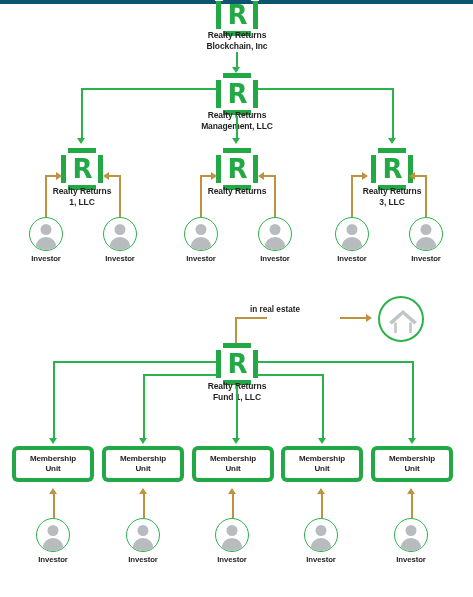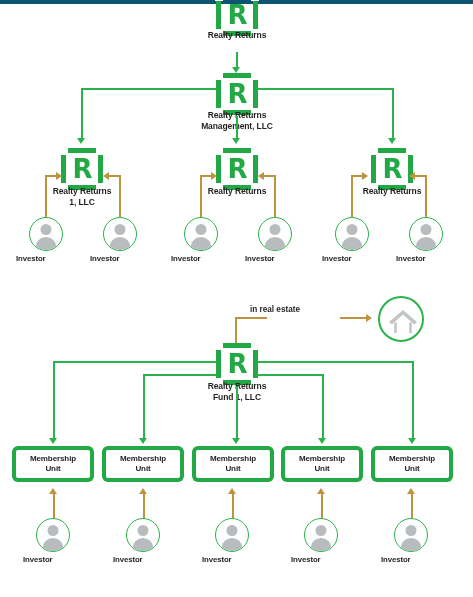--- a/index.html
+++ b/index.html
@@ -46,21 +46,21 @@
     text-align:center;
     font-size:8.5px;
     font-weight:700;
     color:#231f20;
     line-height:1.28;
     width:140px;
     letter-spacing:-0.1px;
   }
 
   
-  .investor{position:absolute;width:60px;text-align:left;}
+  .investor{position:absolute;width:60px;text-align:center;}
   .investor .circle{
     width:34px;height:34px;border-radius:50%;
     border:1.6px solid #2ab34a;
     margin:0 auto;
     position:relative;
     box-sizing:border-box;
     overflow:hidden;
     background:#fff;
   }
   .investor .head{
@@ -156,20 +156,21 @@
   <div class="logo" style="left:216px;top:-6px;">
     <div class="frame"></div>
     <div class="n tl"></div>
     <div class="n tr"></div>
     <div class="n bl"></div>
     <div class="n br"></div>
     <div class="r">R</div>
   </div>
   <div class="ent-label" style="left:167px;top:30px;">
     <div>Realty Returns</div>
+    <div>Blockchain, Inc</div>
   </div>
 
   <div class="ln v" style="left:236px;top:52px;height:17px;"></div>
   <div class="arrow-d" style="left:232px;top:67px;"></div>
 
   <div class="logo" style="left:216px;top:73px;">
     <div class="frame"></div>
     <div class="n tl"></div>
     <div class="n tr"></div>
     <div class="n bl"></div>
@@ -218,20 +219,21 @@
   <div class="logo" style="left:371px;top:148px;">
     <div class="frame"></div>
     <div class="n tl"></div>
     <div class="n tr"></div>
     <div class="n bl"></div>
     <div class="n br"></div>
     <div class="r">R</div>
   </div>
   <div class="ent-label" style="left:322px;top:186px;">
     <div>Realty Returns</div>
+    <div>3, LLC</div>
   </div>
 
   <div class="gl v" style="left:45px;top:175px;height:42px;"></div>
   <div class="gl h" style="left:45px;top:175px;width:12px;"></div>
   <div class="arrow-r-gold" style="left:56px;top:172px;"></div>
 
   <div class="gl v" style="left:119px;top:175px;height:42px;"></div>
   <div class="gl h" style="left:108px;top:175px;width:12px;"></div>
   <div class="arrow-l-gold" style="left:103px;top:172px;"></div>
 

